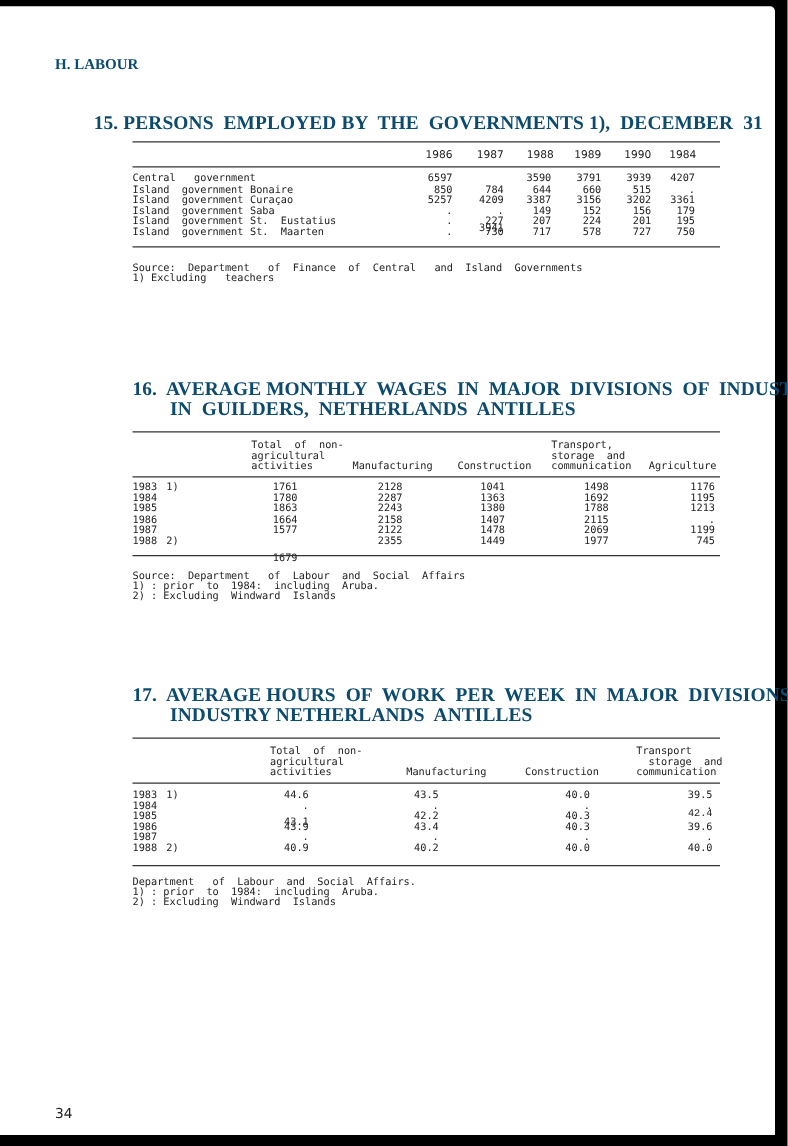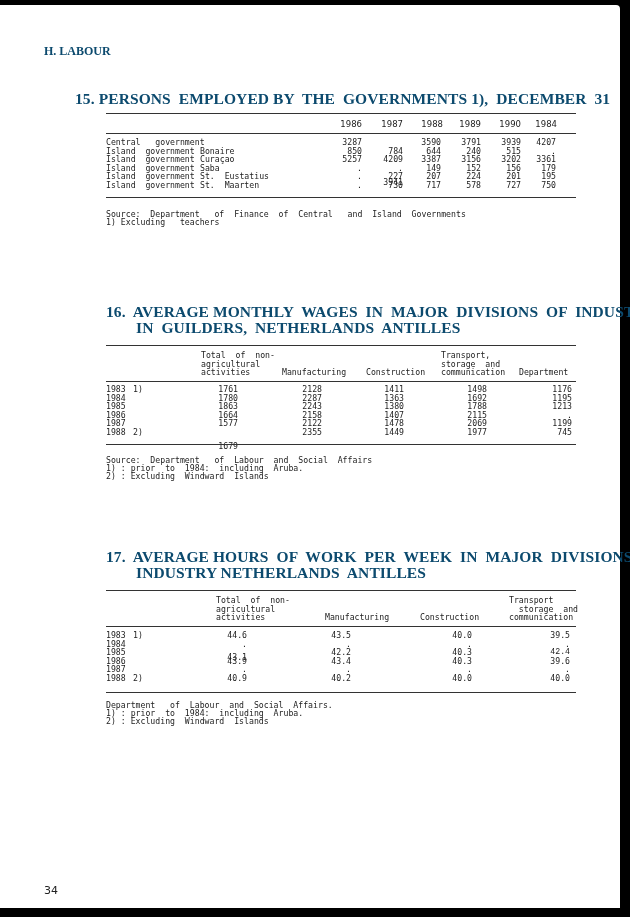--- a/index.html
+++ b/index.html
@@ -32,34 +32,34 @@
         <div class="yr r" style="left:413px; top:114px; width:30px;">1988</div>
         <div class="yr r" style="left:451px; top:114px; width:30px;">1989</div>
         <div class="yr r" style="left:491px; top:114px; width:30px;">1990</div>
         <div class="yr r" style="left:527px; top:114px; width:30px;">1984</div>
       </div>
     <div class="rule" style="left:106px; top:128px; width:470px;"></div>
     <div id="t15rows">
         <div>
           <div class="t mono" style="left:106px; top:133px;">Central   government</div>
           <div class="t mono" style="left:200px; top:133px;"></div>
-          <div class="t mono r" style="left:326px; top:133px; width:36px;">3287</div>
+          <div class="t mono r" style="left:326px; top:133px; width:36px;">6597</div>
           <div class="t mono r" style="left:367px; top:133px; width:36px;margin-top:40px;">3941</div>
           <div class="t mono r" style="left:405px; top:133px; width:36px;">3590</div>
           <div class="t mono r" style="left:445px; top:133px; width:36px;">3791</div>
           <div class="t mono r" style="left:485px; top:133px; width:36px;">3939</div>
           <div class="t mono r" style="left:520px; top:133px; width:36px;">4207</div>
         </div>
         <div>
           <div class="t mono" style="left:106px; top:141.6px;">Island  government</div>
           <div class="t mono" style="left:200px; top:141.6px;">Bonaire</div>
           <div class="t mono r" style="left:326px; top:141.6px; width:36px;">850</div>
           <div class="t mono r" style="left:367px; top:141.6px; width:36px;">784</div>
           <div class="t mono r" style="left:405px; top:141.6px; width:36px;">644</div>
-          <div class="t mono r" style="left:445px; top:141.6px; width:36px;">240</div>
+          <div class="t mono r" style="left:445px; top:141.6px; width:36px;">660</div>
           <div class="t mono r" style="left:485px; top:141.6px; width:36px;">515</div>
           <div class="t mono r" style="left:520px; top:141.6px; width:36px;">.</div>
         </div>
         <div>
           <div class="t mono" style="left:106px; top:150.2px;">Island  government</div>
           <div class="t mono" style="left:200px; top:150.2px;">Curaçao</div>
           <div class="t mono r" style="left:326px; top:150.2px; width:36px;">5257</div>
           <div class="t mono r" style="left:367px; top:150.2px; width:36px;">4209</div>
           <div class="t mono r" style="left:405px; top:150.2px; width:36px;">3387</div>
           <div class="t mono r" style="left:445px; top:150.2px; width:36px;">3156</div>
@@ -108,30 +108,30 @@
     <div class="rule" style="left:106px; top:340px; width:470px;"></div>
     <div id="t16hdr">
         <div class="hdr mono" style="left:201px; top:346px;">Total  of  non-
 agricultural
 activities</div>
         <div class="hdr mono" style="left:282px; top:363px;">Manufacturing</div>
         <div class="hdr mono" style="left:366px; top:363px;">Construction</div>
         <div class="hdr mono" style="left:441px; top:346px;">Transport,
 storage  and
 communication</div>
-        <div class="hdr mono" style="left:519px; top:363px;">Department</div>
+        <div class="hdr mono" style="left:519px; top:363px;">Agriculture</div>
       </div>
     <div class="rule" style="left:106px; top:376px; width:470px;"></div>
     <div id="t16rows">
         <div>
           <div class="t mono" style="left:106px; top:380px;">1983</div>
           <div class="t mono" style="left:133px; top:380px;">1)</div>
           <div class="t mono r" style="left:202px; top:380px; width:36px;">1761</div>
           <div class="t mono r" style="left:286px; top:380px; width:36px;">2128</div>
-          <div class="t mono r" style="left:368px; top:380px; width:36px;">1411</div>
+          <div class="t mono r" style="left:368px; top:380px; width:36px;">1041</div>
           <div class="t mono r" style="left:451px; top:380px; width:36px;">1498</div>
           <div class="t mono r" style="left:536px; top:380px; width:36px;">1176</div>
         </div>
         <div>
           <div class="t mono" style="left:106px; top:388.6px;">1984</div>
           <div class="t mono" style="left:133px; top:388.6px;"></div>
           <div class="t mono r" style="left:202px; top:388.6px; width:36px;">1780</div>
           <div class="t mono r" style="left:286px; top:388.6px; width:36px;">2287</div>
           <div class="t mono r" style="left:368px; top:388.6px; width:36px;">1363</div>
           <div class="t mono r" style="left:451px; top:388.6px; width:36px;">1692</div>

